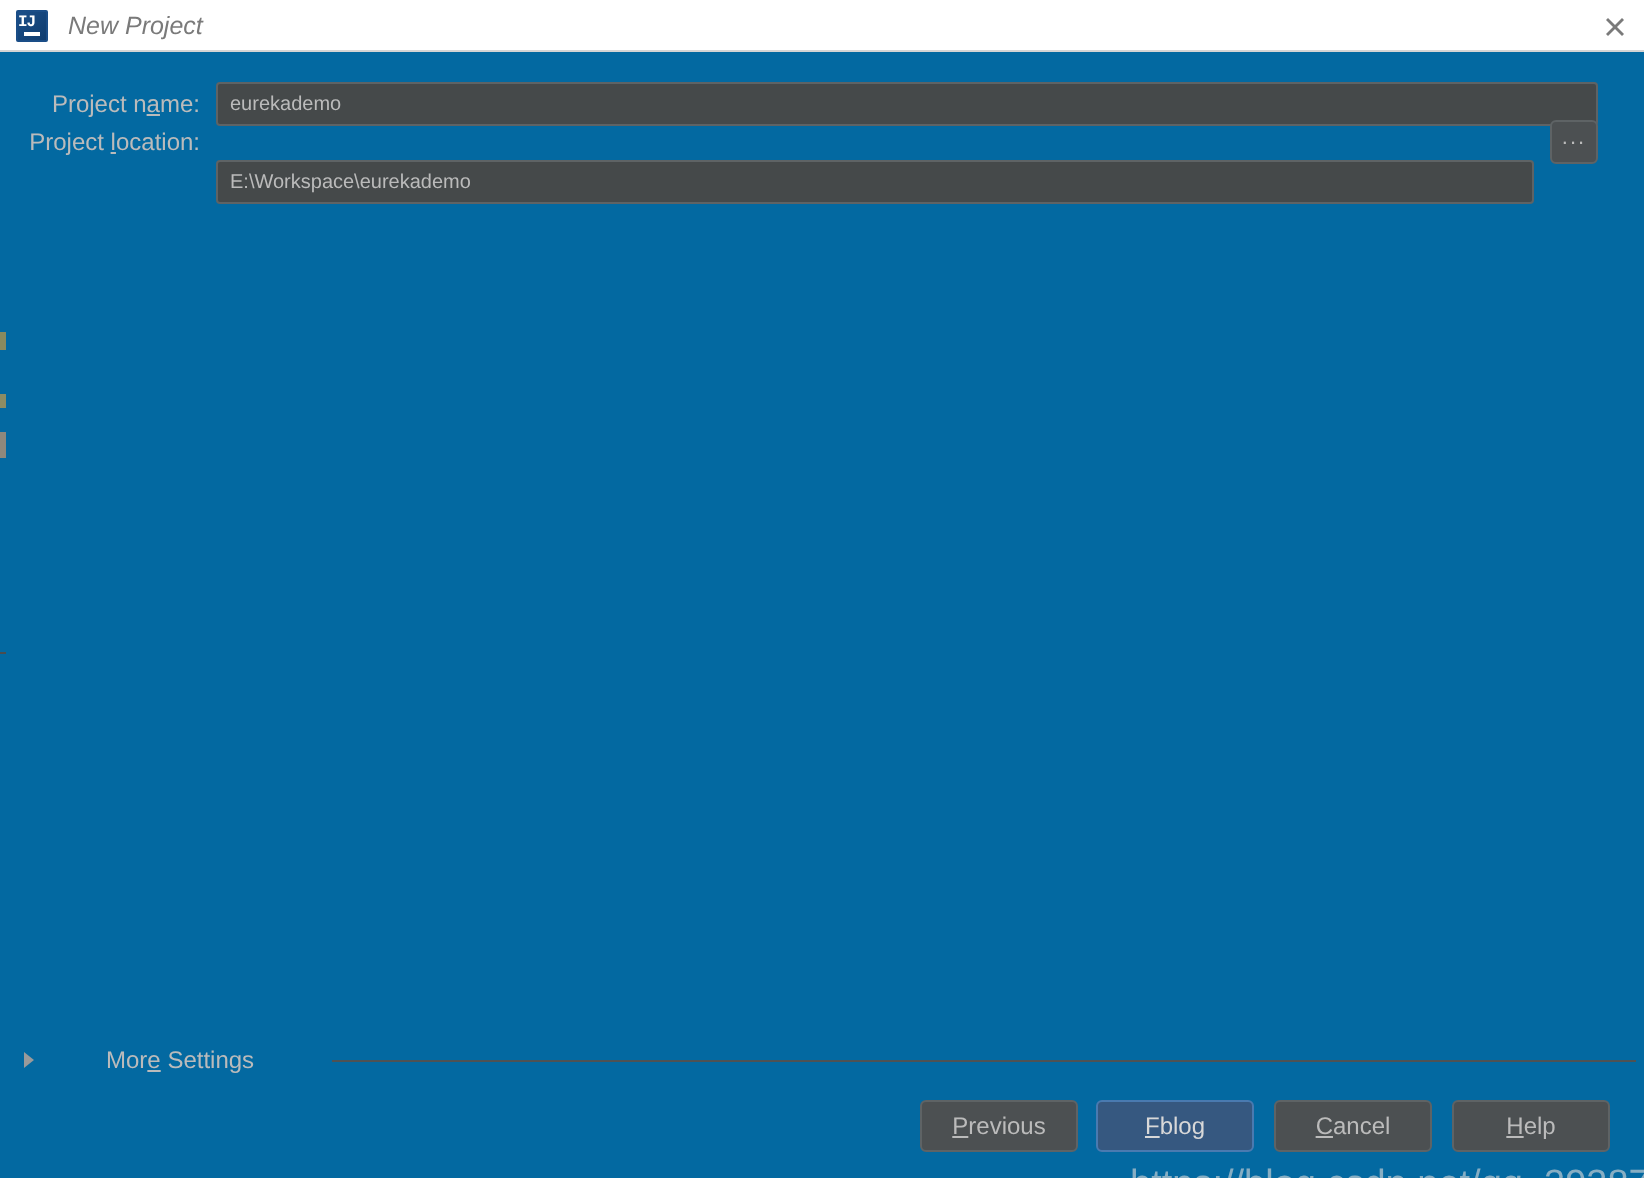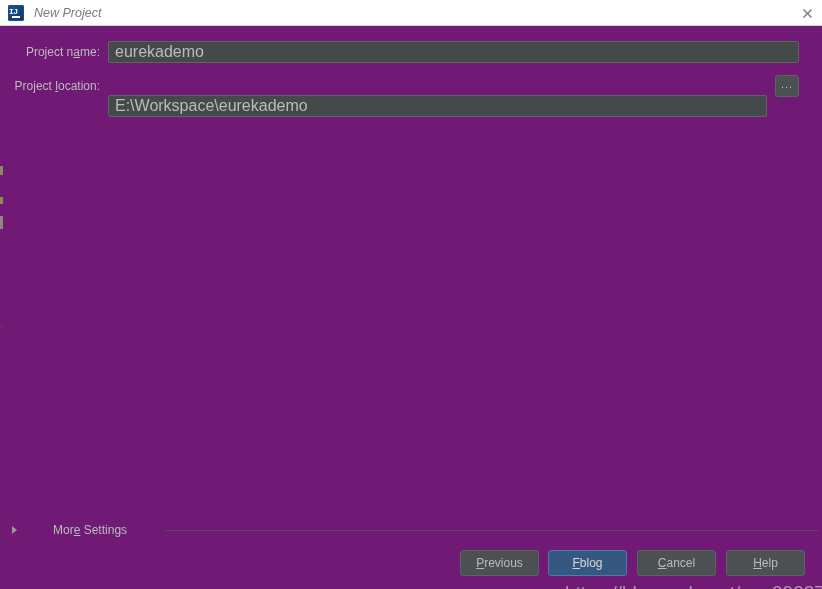--- a/index.html
+++ b/index.html
@@ -79,54 +79,54 @@
     cursor: pointer;
   }
   #close-button svg { display: block; }
 
   
   #dialog-body {
     position: absolute;
     top: 26px; left: 0;
     width: 822px;
     height: 563px;
-    background: #701a75;
+    background: #0369a1;
   }
 
   .field-row {
     position: absolute;
     left: 0;
     width: 822px;
     height: 24px;
     display: flex;
     align-items: center;
   }
   #row-project-name     { top: 14px; }
-  #row-project-location { top: 48px; }
+  #row-project-location { top: 33px; }
 
   .field-label {
     width: 108px;
     padding-right: 8px;
     text-align: right;
     font-size: 12px;
     color: #bbbbbb;
     white-space: nowrap;
     flex: 0 0 auto;
   }
   .field-label u { text-decoration: underline; }
 
   .text-field {
     height: 22px;
     background: #45494a;
     border: 1px solid #5e6365;
     border-radius: 2px;
     display: flex;
     align-items: center;
     padding: 0 6px;
-    font-size: 16px;
+    font-size: 10px;
     color: #bbbbbb;
     white-space: nowrap;
     overflow: hidden;
     cursor: text;
   }
   #project-name-input     { width: 691px; }
   #project-location-input { width: 659px; margin-top: 40px; }
 
   #browse-button {
     width: 24px; height: 22px;

